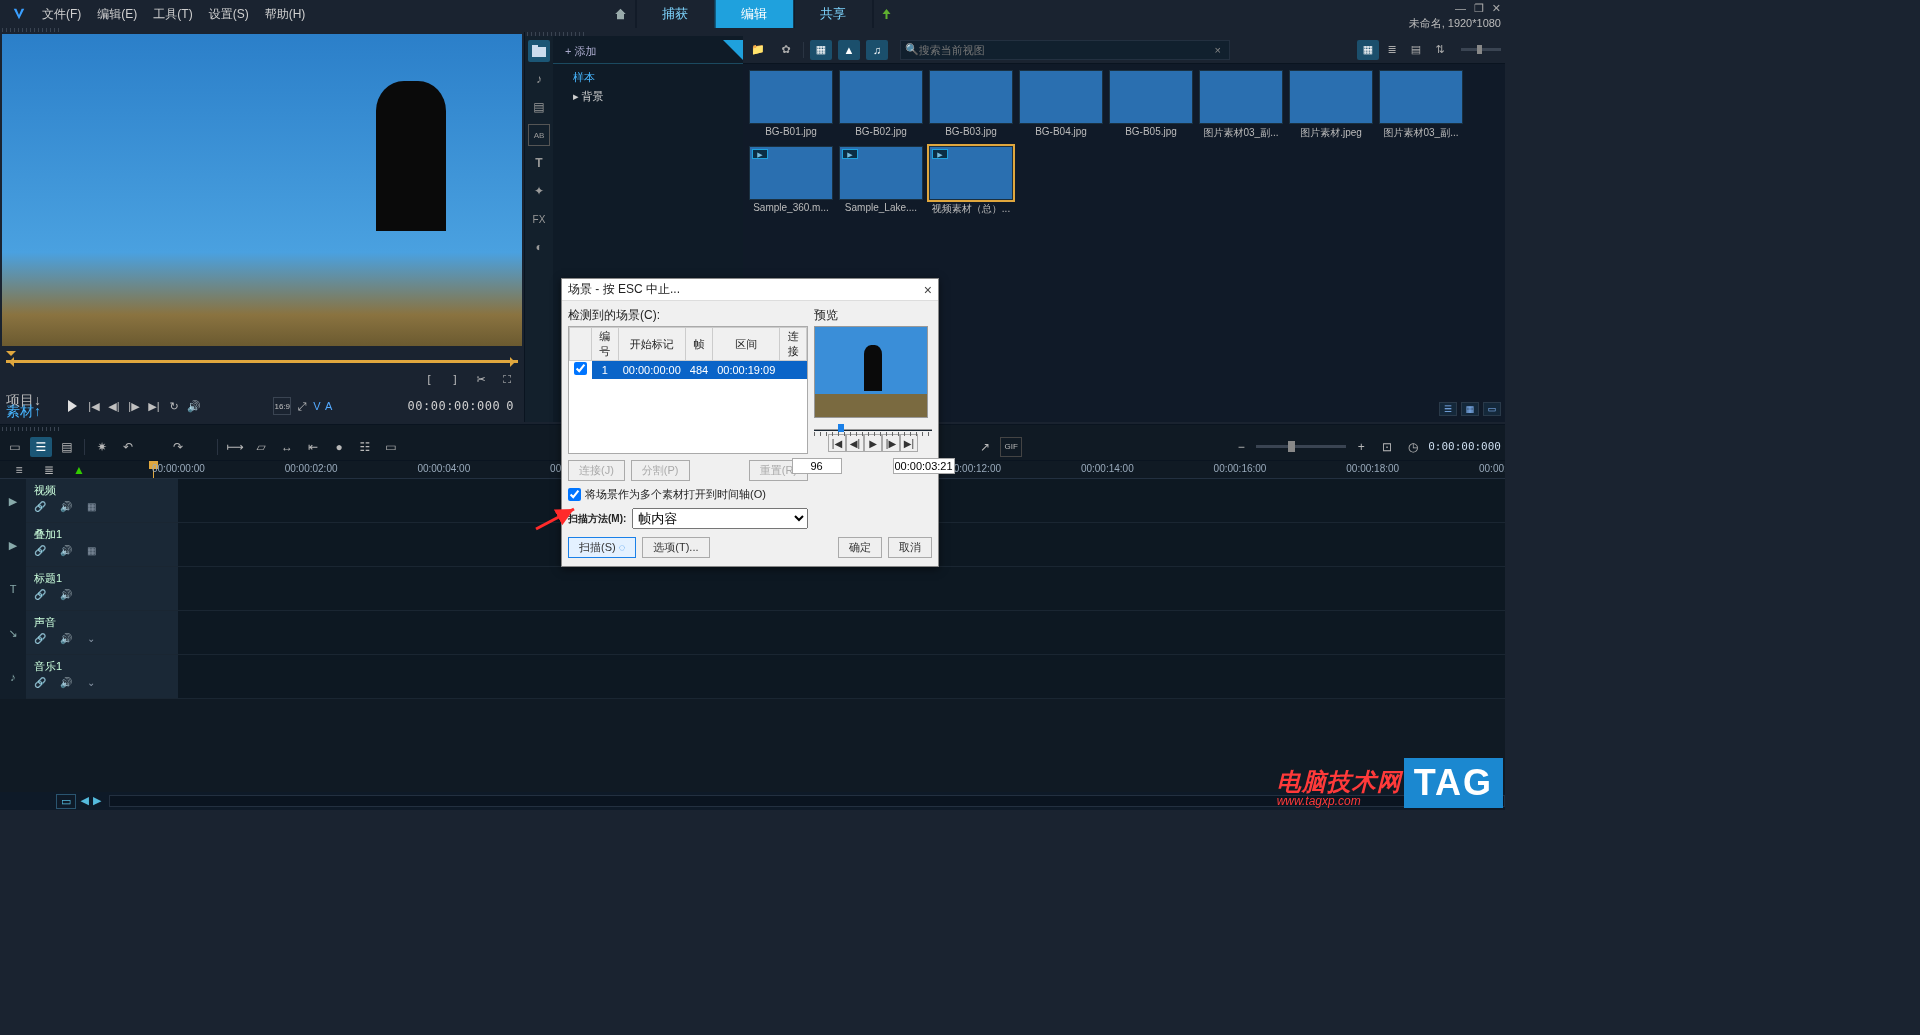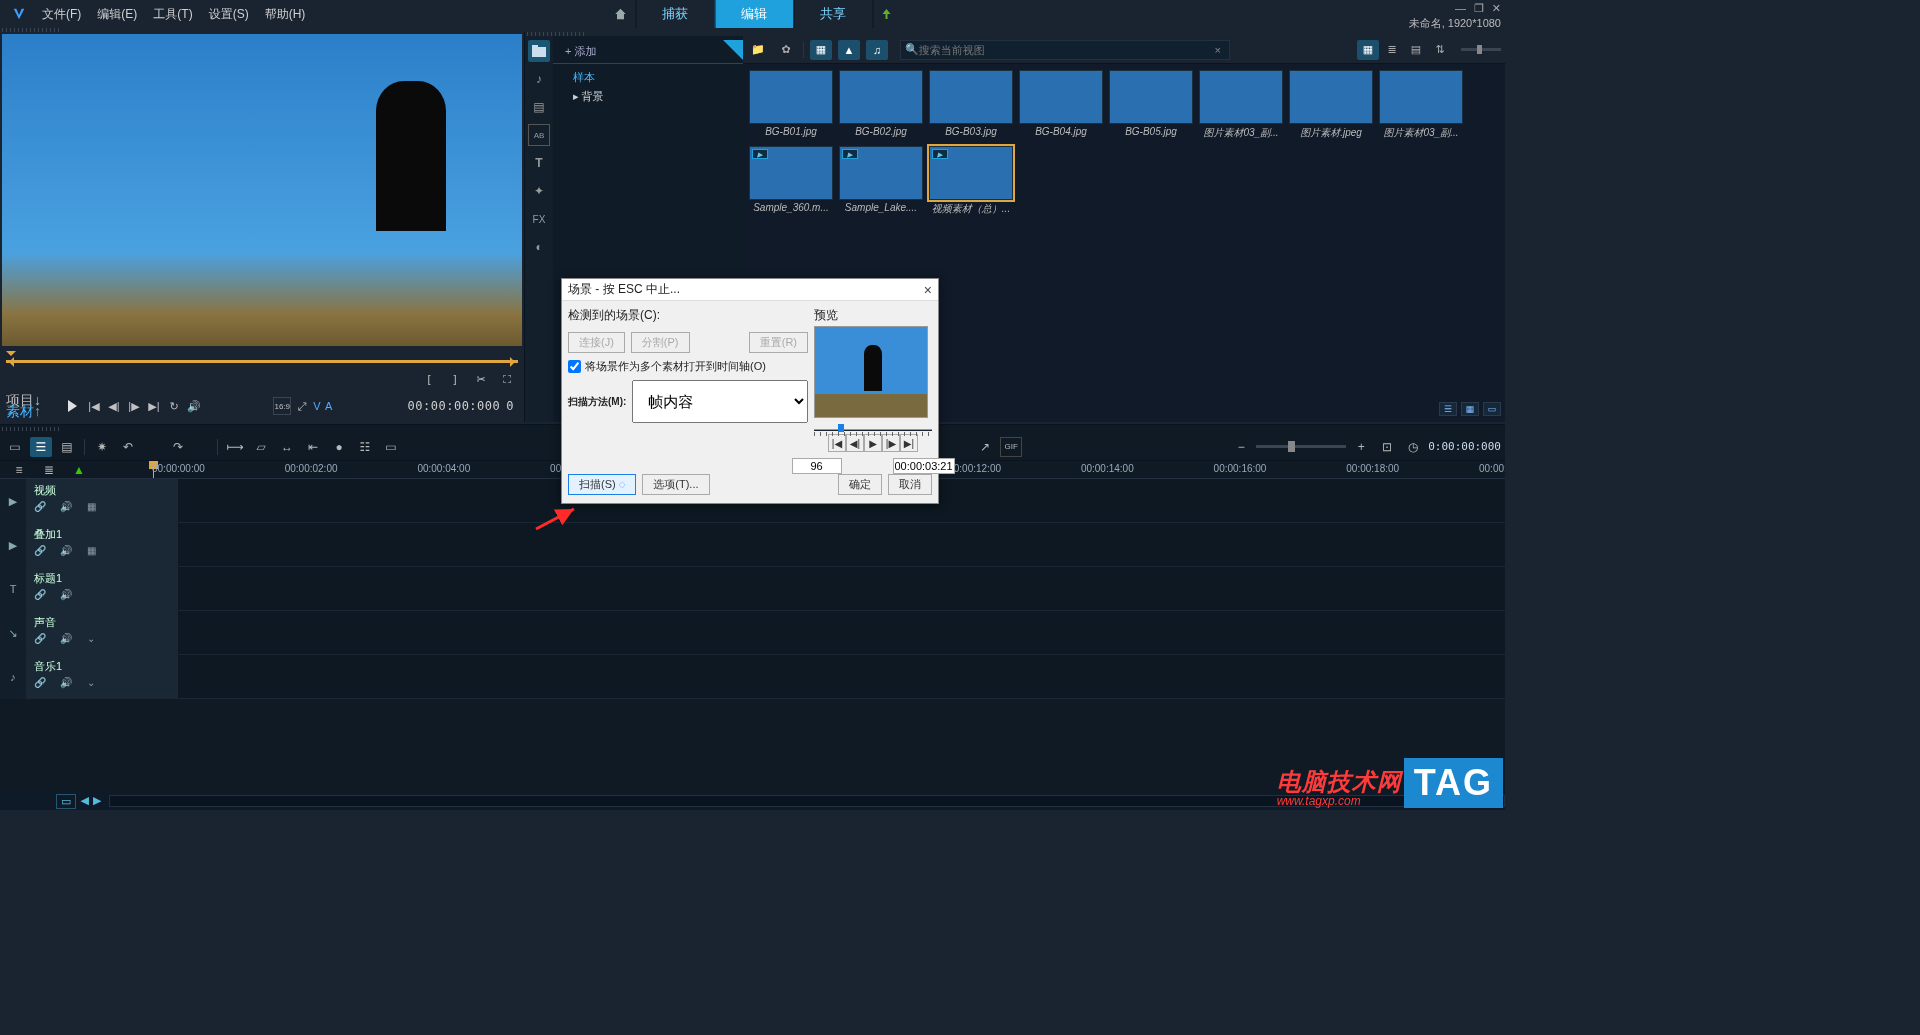--- a/index.html
+++ b/index.html
@@ -50,21 +50,21 @@
 .lib .body { flex:1; display:flex; }
 .sidebar-icons { width:28px; background:#13202c; display:flex; flex-direction:column; align-items:center; gap:6px; padding-top:4px;}
 .sidebar-icons .si { width:22px; height:22px; display:flex; align-items:center; justify-content:center; color:#999; cursor:pointer; font-size:12px;}
 .sidebar-icons .si.active { background:#1b5675; color:#fff; border-radius:2px;}
 .tree { width:190px; background:#0f1b27; padding:4px 0;}
 .tree .add { color:#aac; padding:4px 12px; border-bottom:1px solid #1b4a60; margin-bottom:4px; position:relative;}
 .tree .add .corner { position:absolute; right:0; top:0; width:0; height:0; border:10px solid transparent; border-right-color:#1fa1dd; border-top-color:#1fa1dd;}
 .tree .node { padding:2px 20px; cursor:default;}
 .tree .node.sel { color:#47b6ff; }
 .thumbs { flex:1; padding:6px; display:flex; flex-wrap:wrap; gap:6px; align-content:flex-start; background:#101a28;}
-.thumb { width:84px;font-style:italic; }
+.thumb { width:84px; }
 .thumb .img { width:84px; height:54px; background:#2a6fb0; border:1px solid #1a3040; position:relative; overflow:hidden;}
 .thumb .img .sky { position:absolute; inset:0; }
 .thumb .img .vid { position:absolute; top:2px; left:2px; width:16px; height:10px; background:#0b2e45; border:1px solid #1fa1dd; font-size:7px; color:#7bd; text-align:center; line-height:9px;}
 .thumb .lbl { text-align:center; font-size:10px; color:#bbb; padding-top:2px; white-space:nowrap; overflow:hidden; text-overflow:ellipsis;}
 .thumb.selected .img { outline:2px solid #e0a73e; }
 .bg1 {background:linear-gradient(#8bc3ee 70%,#6ca020 70%);}
 .bg2 {background:linear-gradient(#5d9ad6 70%,#4b8a1f 70%);}
 .bg3 {background:linear-gradient(#c9752d 60%,#3a2a10 60%);}
 .bg4 {background:linear-gradient(#b05a2a 65%,#5a4a30 65%);}
 .bg5 {background:linear-gradient(#b82a2a 55%,#2a1a10 55%);}
@@ -128,21 +128,21 @@
 .dfields{display:flex;gap:6px;justify-content:center;}
 .dfields input{width:50px;font-size:11px;text-align:center;padding:1px;border:1px solid #aaa;}
 .dfields input.wide{width:62px;margin-left:45px;}
 .row-btns{display:flex;gap:6px;margin:6px 0;}
 .row-btns .btn,.dlg-btns .btn{font-size:11px;padding:2px 10px;border:1px solid #aaa;background:#efefef;cursor:pointer;color:#333;}
 .row-btns .btn:disabled{color:#aaa;}
 .row-btns .sp{flex:1;}
 .dlg-check{font-size:11px;display:flex;align-items:center;gap:4px;margin-bottom:6px;}
 .dlg-scan{display:flex;align-items:center;gap:6px;margin-bottom:8px;}
 .dlg-scan .lbl{font-size:10px;font-weight:bold;}
-.dlg-scan select{flex:1;font-size:15px;padding:11px;}
+.dlg-scan select{flex:1;font-size:13px;padding:1px;}
 .dlg-btns{display:flex;gap:6px;padding:0 6px 8px;}
 .dlg-btns .primary{border:1px solid #1a80e8;background:#e4f1ff;}
 .dlg-btns .sp{flex:1;}
 .arrow{position:absolute;top:505px;left:534px;z-index:60;pointer-events:none;}
 .arrow svg{overflow:visible;}
 
 .wm{position:absolute;right:2px;bottom:2px;display:flex;align-items:flex-end;gap:2px;z-index:80;}
 .wm .txt{text-align:left;}
 .wm .l1{color:#ff3a3a;font-size:24px;font-weight:bold;font-style:italic;letter-spacing:1px;}
 .wm .l2{color:#ff3a3a;font-size:12px;font-style:italic;margin-top:-4px;}
@@ -498,20 +498,42 @@
 </div>
 
 <div class="overlay">
   <div class="dlg-title">
     <span>场景 - 按 ESC 中止...</span>
     <span class="x">×</span>
   </div>
   <div class="dlg-body">
     <div class="dlg-left">
       <div class="lblsm">检测到的场景(C):</div>
+      <div class="dtable">
+        <table>
+          <tbody>
+              <tr>
+            <th class="chk"></th>
+            <th>编号</th>
+            <th>开始标记</th>
+            <th>帧</th>
+            <th>区间</th>
+            <th>连接</th>
+          </tr>
+          <tr class="sel">
+            <td class="chk" style="background:#fff;color:#222;"><input type="checkbox" checked="" style=""></td>
+            <td>1</td>
+            <td>00:00:00:00</td>
+            <td>484</td>
+            <td>00:00:19:09</td>
+            <td></td>
+          </tr>
+        </tbody>
+          </table>
+      </div>
       <div class="row-btns">
         <button class="btn" disabled="">连接(J)</button>
         <button class="btn" disabled="">分割(P)</button>
         <span class="sp"></span>
         <button class="btn" disabled="">重置(R)</button>
       </div>
       <label class="dlg-check">
         <input type="checkbox" checked="" style=""> 
           <span>将场景作为多个素材打开到时间轴(O)</span>
       </label>

